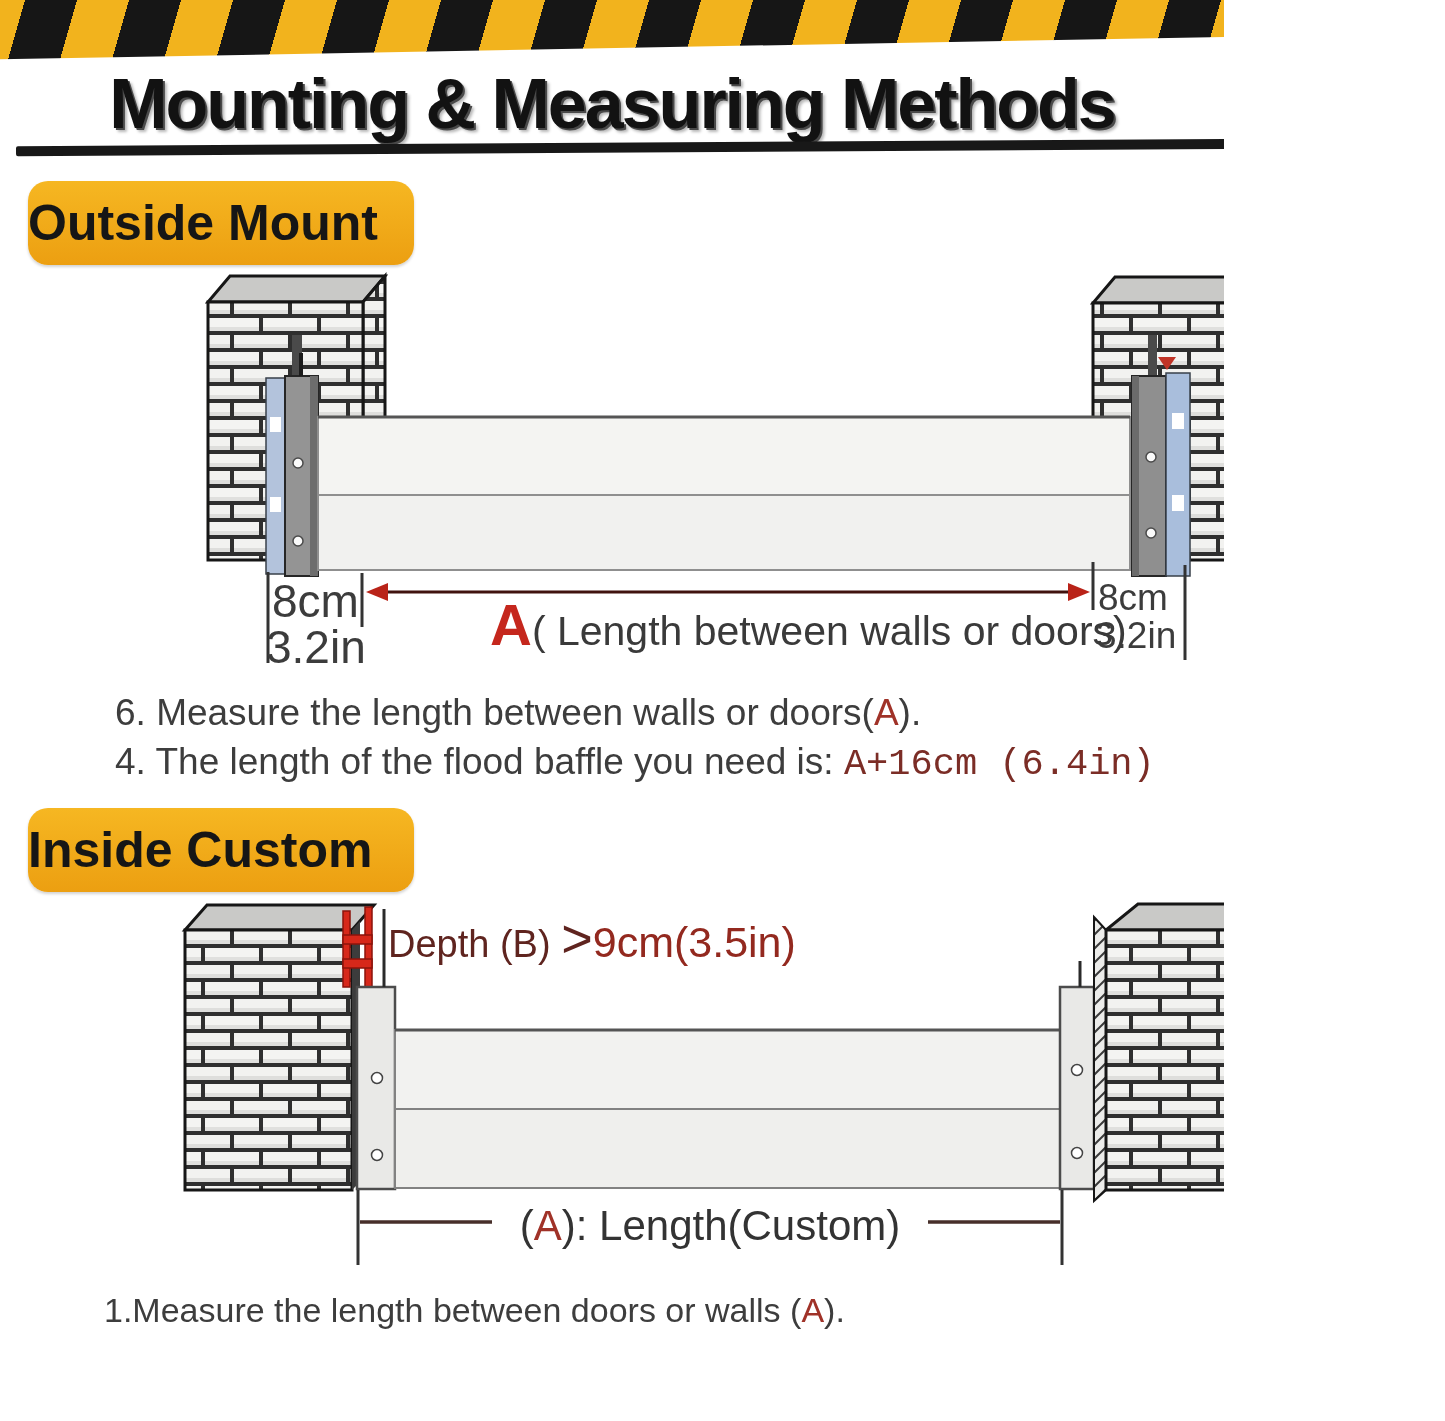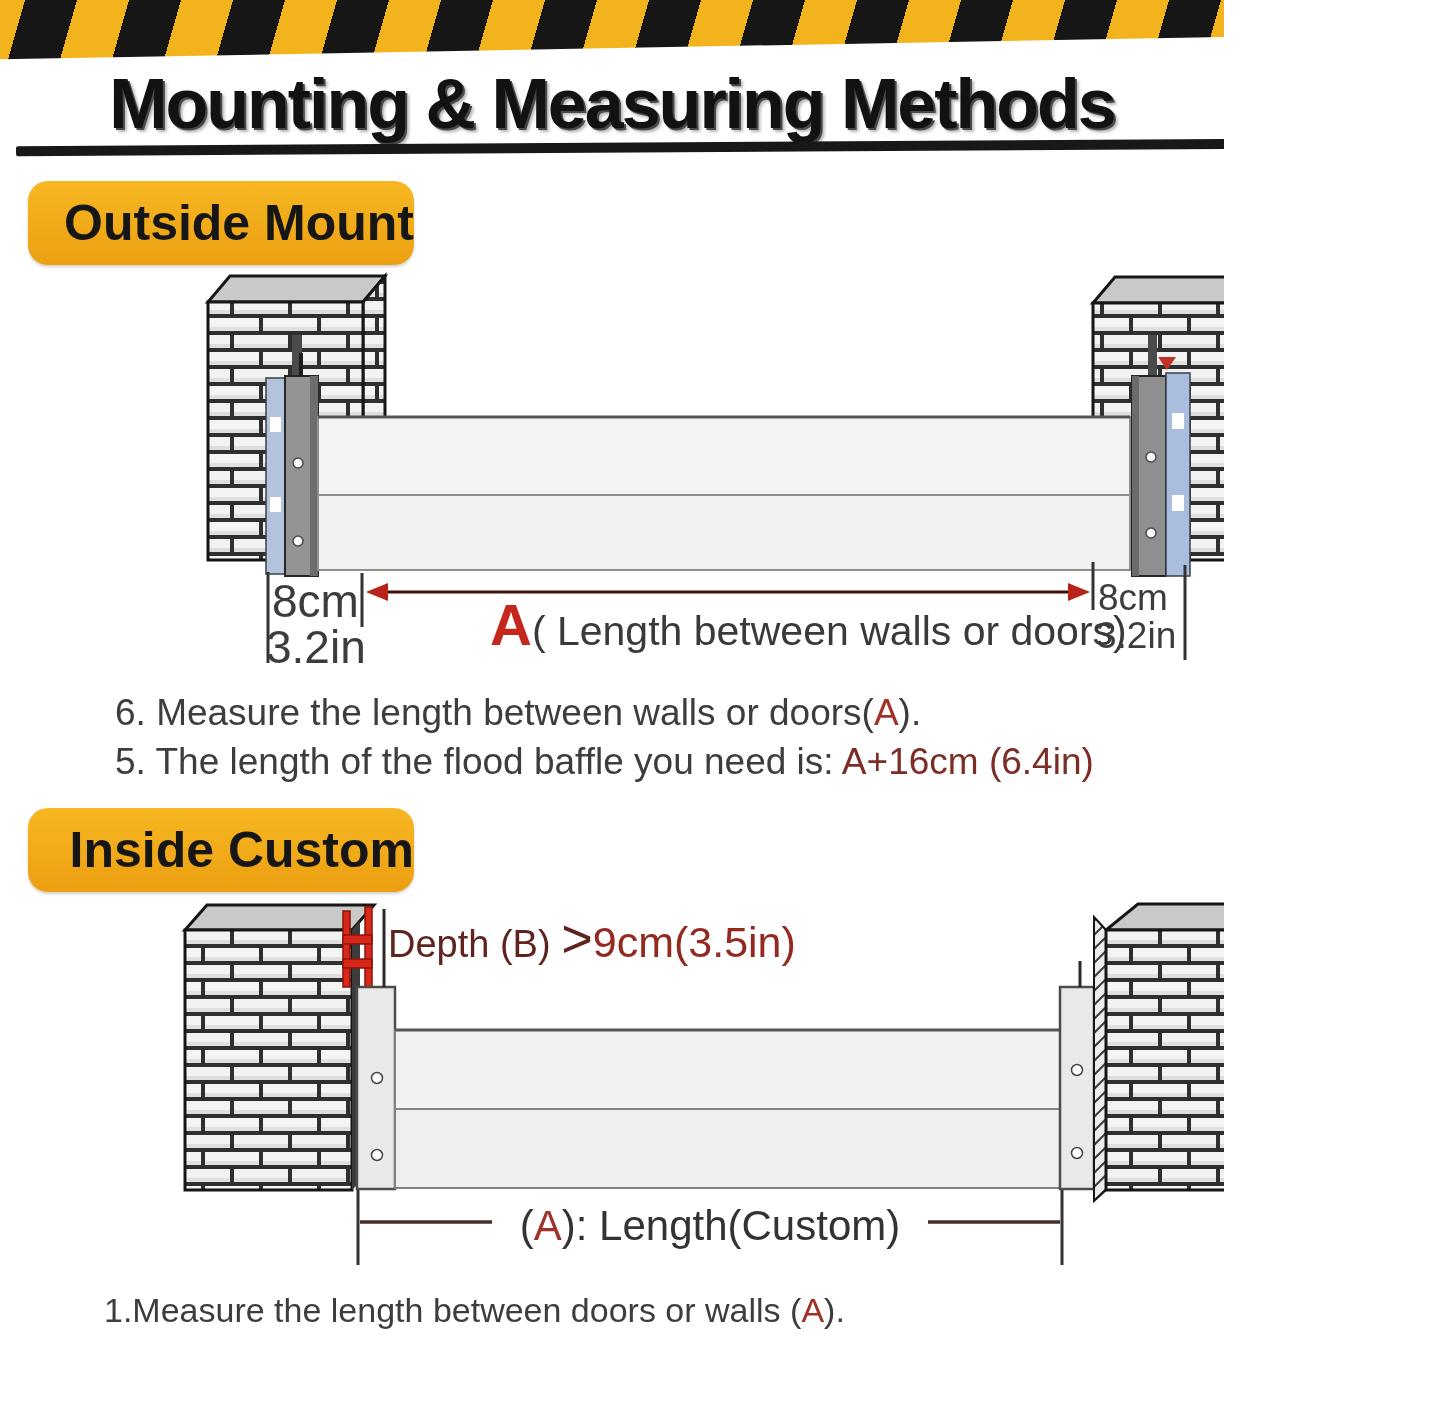--- a/index.html
+++ b/index.html
@@ -12,41 +12,41 @@
           transform:rotate(-1.05deg);}
   .page-title{position:absolute;top:64px;left:0;width:100%;text-align:center;
           font-size:70px;font-weight:bold;color:#121212;letter-spacing:-2px;white-space:nowrap;
           text-shadow:2px 2px 0 #4a4a4a,4px 4px 3px rgba(0,0,0,.28);}
   .title-bar{position:absolute;top:142px;left:16px;width:1406px;height:10px;background:#181818;
           transform:rotate(-0.35deg);border-radius:2px;}
 
   
   .badge{position:absolute;left:28px;width:386px;height:84px;
          background:linear-gradient(180deg,#f6b722,#ec9f11);
-         border-radius:20px;display:flex;align-items:center;justify-content:flex-end;
+         border-radius:20px;display:flex;align-items:center;justify-content:flex-start;
          font-size:50px;font-weight:bold;color:#161616;box-shadow:0 2px 3px rgba(0,0,0,.18);}
   .badge-outside{top:181px;}
   .badge-inside{top:808px;}
 
   
   .svg-abs{position:absolute;left:0;}
   #diag1{top:265px;}
   #diag2{top:895px;}
   text{font-family:"Liberation Sans",sans-serif;}
   .dim-big{font-size:46px;fill:#3c3c3c;}
   .dim-small{font-size:37px;fill:#3c3c3c;}
   .big-a{font-size:58px;font-weight:bold;fill:#c5271d;}
   .a-rest{font-size:41px;fill:#3a3a3a;}
   .len-txt{font-size:42px;fill:#333333;}
   .len-a{font-size:42px;fill:#a03228;}
 
   
   .instr{position:absolute;font-size:37px;color:#3d3d3d;white-space:nowrap;}
   .instr-sm{position:absolute;font-size:34px;color:#3d3d3d;white-space:nowrap;}
-  .hl{color:#7b2d26;}
+  .hl{color:#7b2d26;font-family:Liberation Mono, monospace;}
   .hlA{color:#a03228;}
 
   
   .depth-label{position:absolute;left:388px;top:910px;white-space:nowrap;line-height:56px;color:#5f241f;}
   .depth-label .d1{font-size:38px;}
   .depth-label .gt{font-size:54px;}
   .depth-label .d2{font-size:43px;color:#93291f;}
 </style>
 </head>
 <body>
@@ -135,21 +135,21 @@
     </g>
 
     <text x="272" y="352" class="dim-big">8cm</text>
     <text x="266" y="398" class="dim-big">3.2in</text>
     <text x="1098" y="345" class="dim-small">8cm</text>
     <text x="1096" y="383" class="dim-small">3.2in</text>
     <text x="490" y="380"><tspan class="big-a">A</tspan><tspan class="a-rest">( Length between walls or doors)</tspan></text>
   </svg>
 
   <div class="instr" style="left:115px;top:692px;"><span>6. Measure the length between walls or doors(</span><span class="hlA">A</span><span>).</span></div>
-  <div class="instr" style="left:115px;top:741px;"><span>5. The length of the flood baffle you need is: </span><span class="hl">A+16cm (6.4in)</span></div>
+  <div class="instr" style="left:115px;top:741px;"><span>4. The length of the flood baffle you need is: </span><span class="hl">A+16cm (6.4in)</span></div>
 
   <div class="badge badge-inside">
     <span>Inside Custom</span>
   </div>
 
   <div class="depth-label"><span class="d1">Depth (B) </span><span class="gt">&gt;</span><span class="d2">9cm(3.5in)</span></div>
 
   <svg id="diag2" class="svg-abs" width="1445" height="395" viewBox="0 0 1445 395">
 
     <g>

